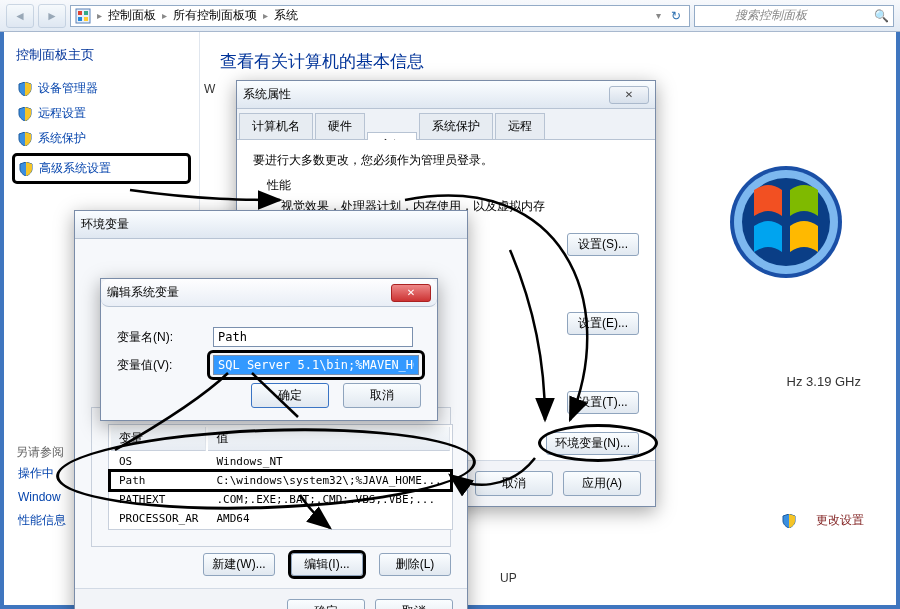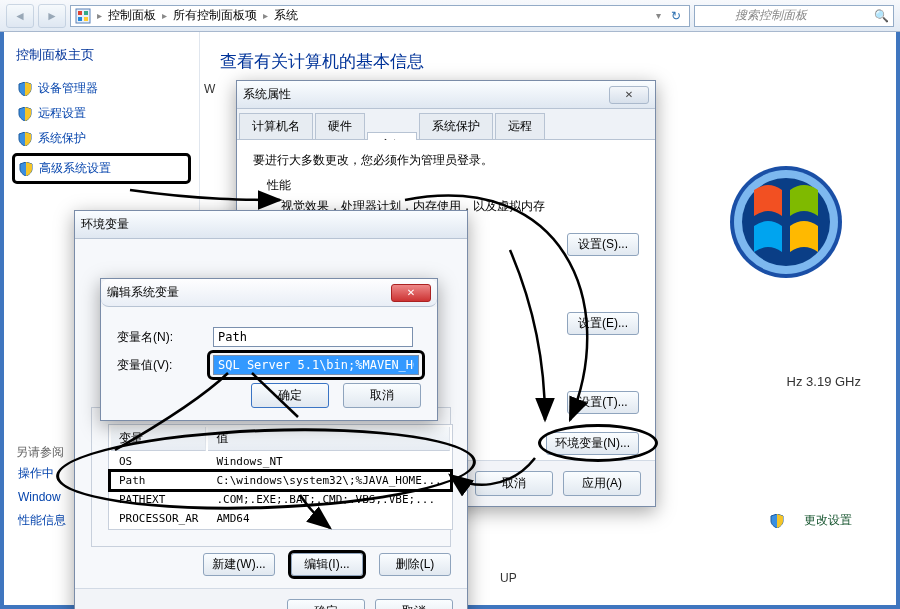--- a/index.html
+++ b/index.html
@@ -66,22 +66,22 @@
     }
     .side-link.boxed { border:3px solid #000; border-radius:5px; margin:2px -4px; padding:4px 4px; }
     .shield { width:14px;height:14px; }
     .main-pane { flex:1; padding:18px 20px; position:relative; }
     .page-heading { font-size:17px; color:#003399; margin-bottom:8px; }
     .win-logo {
       position:absolute; right:50px; top:130px;
       width:120px;height:120px;
     }
     .right-link {
-      position:absolute; right:44px; top:480px;
-      display:flex;align-items:center;gap:20px;color:#14532d;cursor:pointer;
+      position:absolute; right:32px; top:480px;
+      display:flex;align-items:center;gap:20px;color:#7f1d1d;cursor:pointer;
     }
     .hz-info { position:absolute; right:35px; top:342px; color:#333; font-size:13px; }
     
     .dialog {
       position:absolute;
       background:#f2f4f8;
       border:1px solid #7a8ca8;
       box-shadow:0 5px 18px rgba(0,0,0,.35);
     }
     .dlg-title {

